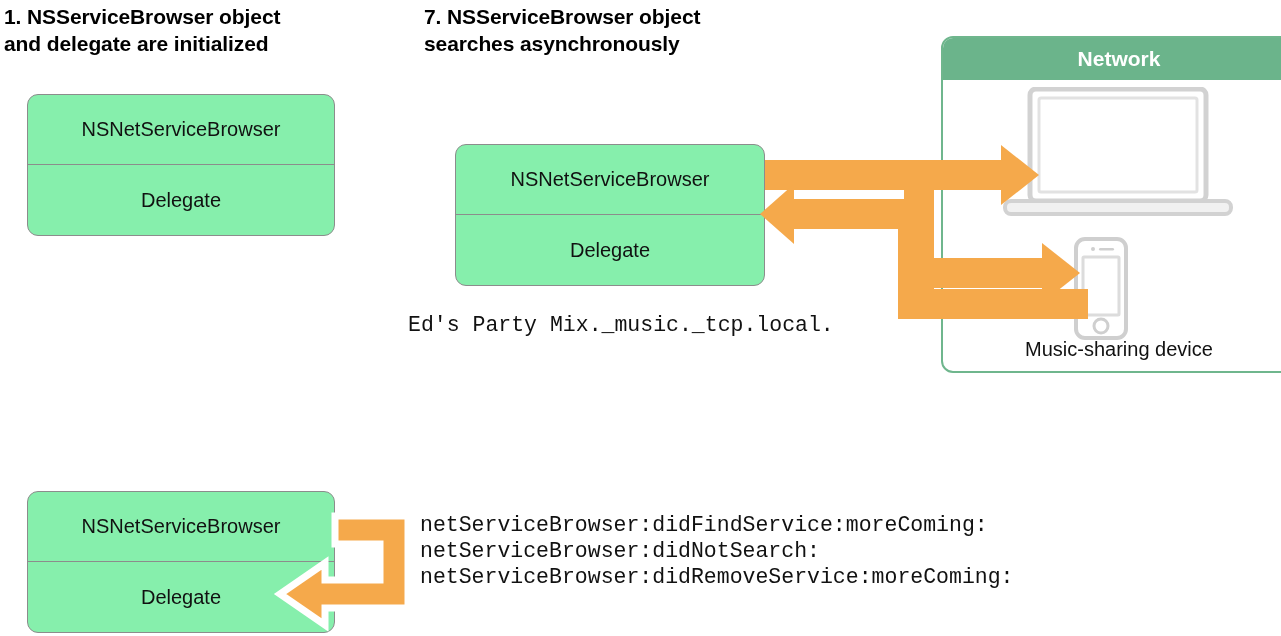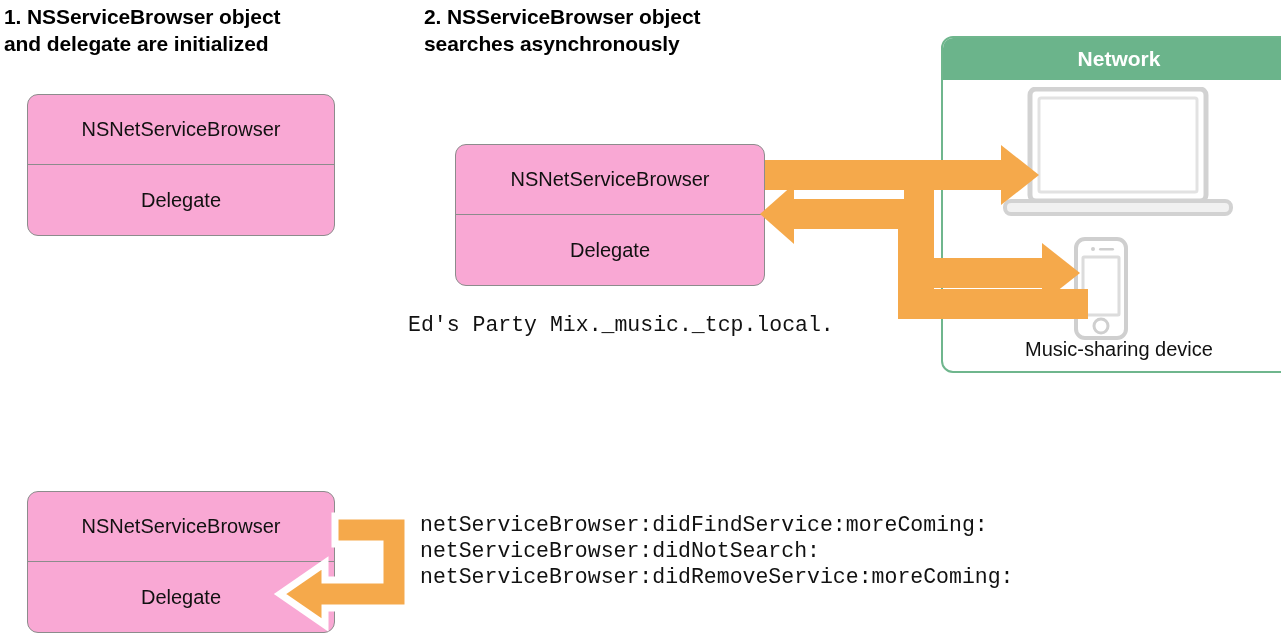--- a/index.html
+++ b/index.html
@@ -30,21 +30,21 @@
     letter-spacing: -0.1px;
     white-space: pre-line;
   }
   #heading-1 { left: 4px;   top: 3px;   width: 400px; }
   #heading-2 { left: 424px; top: 3px;   width: 430px; }
   #heading-3 { left: 4px;   top: 424px; width: 620px; }
 
   
   .object-box {
     position: absolute;
-    background: #f9a8d4;
+    background: #86efac;
     border: 1.6px solid #8c8c8c;
     border-radius: 11px;
     box-sizing: border-box;
     display: flex;
     flex-direction: column;
     overflow: hidden;
   }
   .object-row {
     flex: 1 1 50%;
     display: flex;
@@ -163,21 +163,21 @@
 <div id="canvas">
 
   <div class="step-heading" id="heading-1">1. NSServiceBrowser object
 and delegate are initialized</div>
 
   <div class="object-box" id="box-1">
     <div class="object-row top">NSNetServiceBrowser</div>
     <div class="object-row">Delegate</div>
   </div>
 
-  <div class="step-heading" id="heading-2">2. NSServiceBrowser object
+  <div class="step-heading" id="heading-2">7. NSServiceBrowser object
 searches asynchronously</div>
 
 
   <div id="network-panel">
     <div id="network-header">
       <span id="network-title">Network</span>
     </div>
     <div id="network-body">
 
       <div id="laptop-icon">

